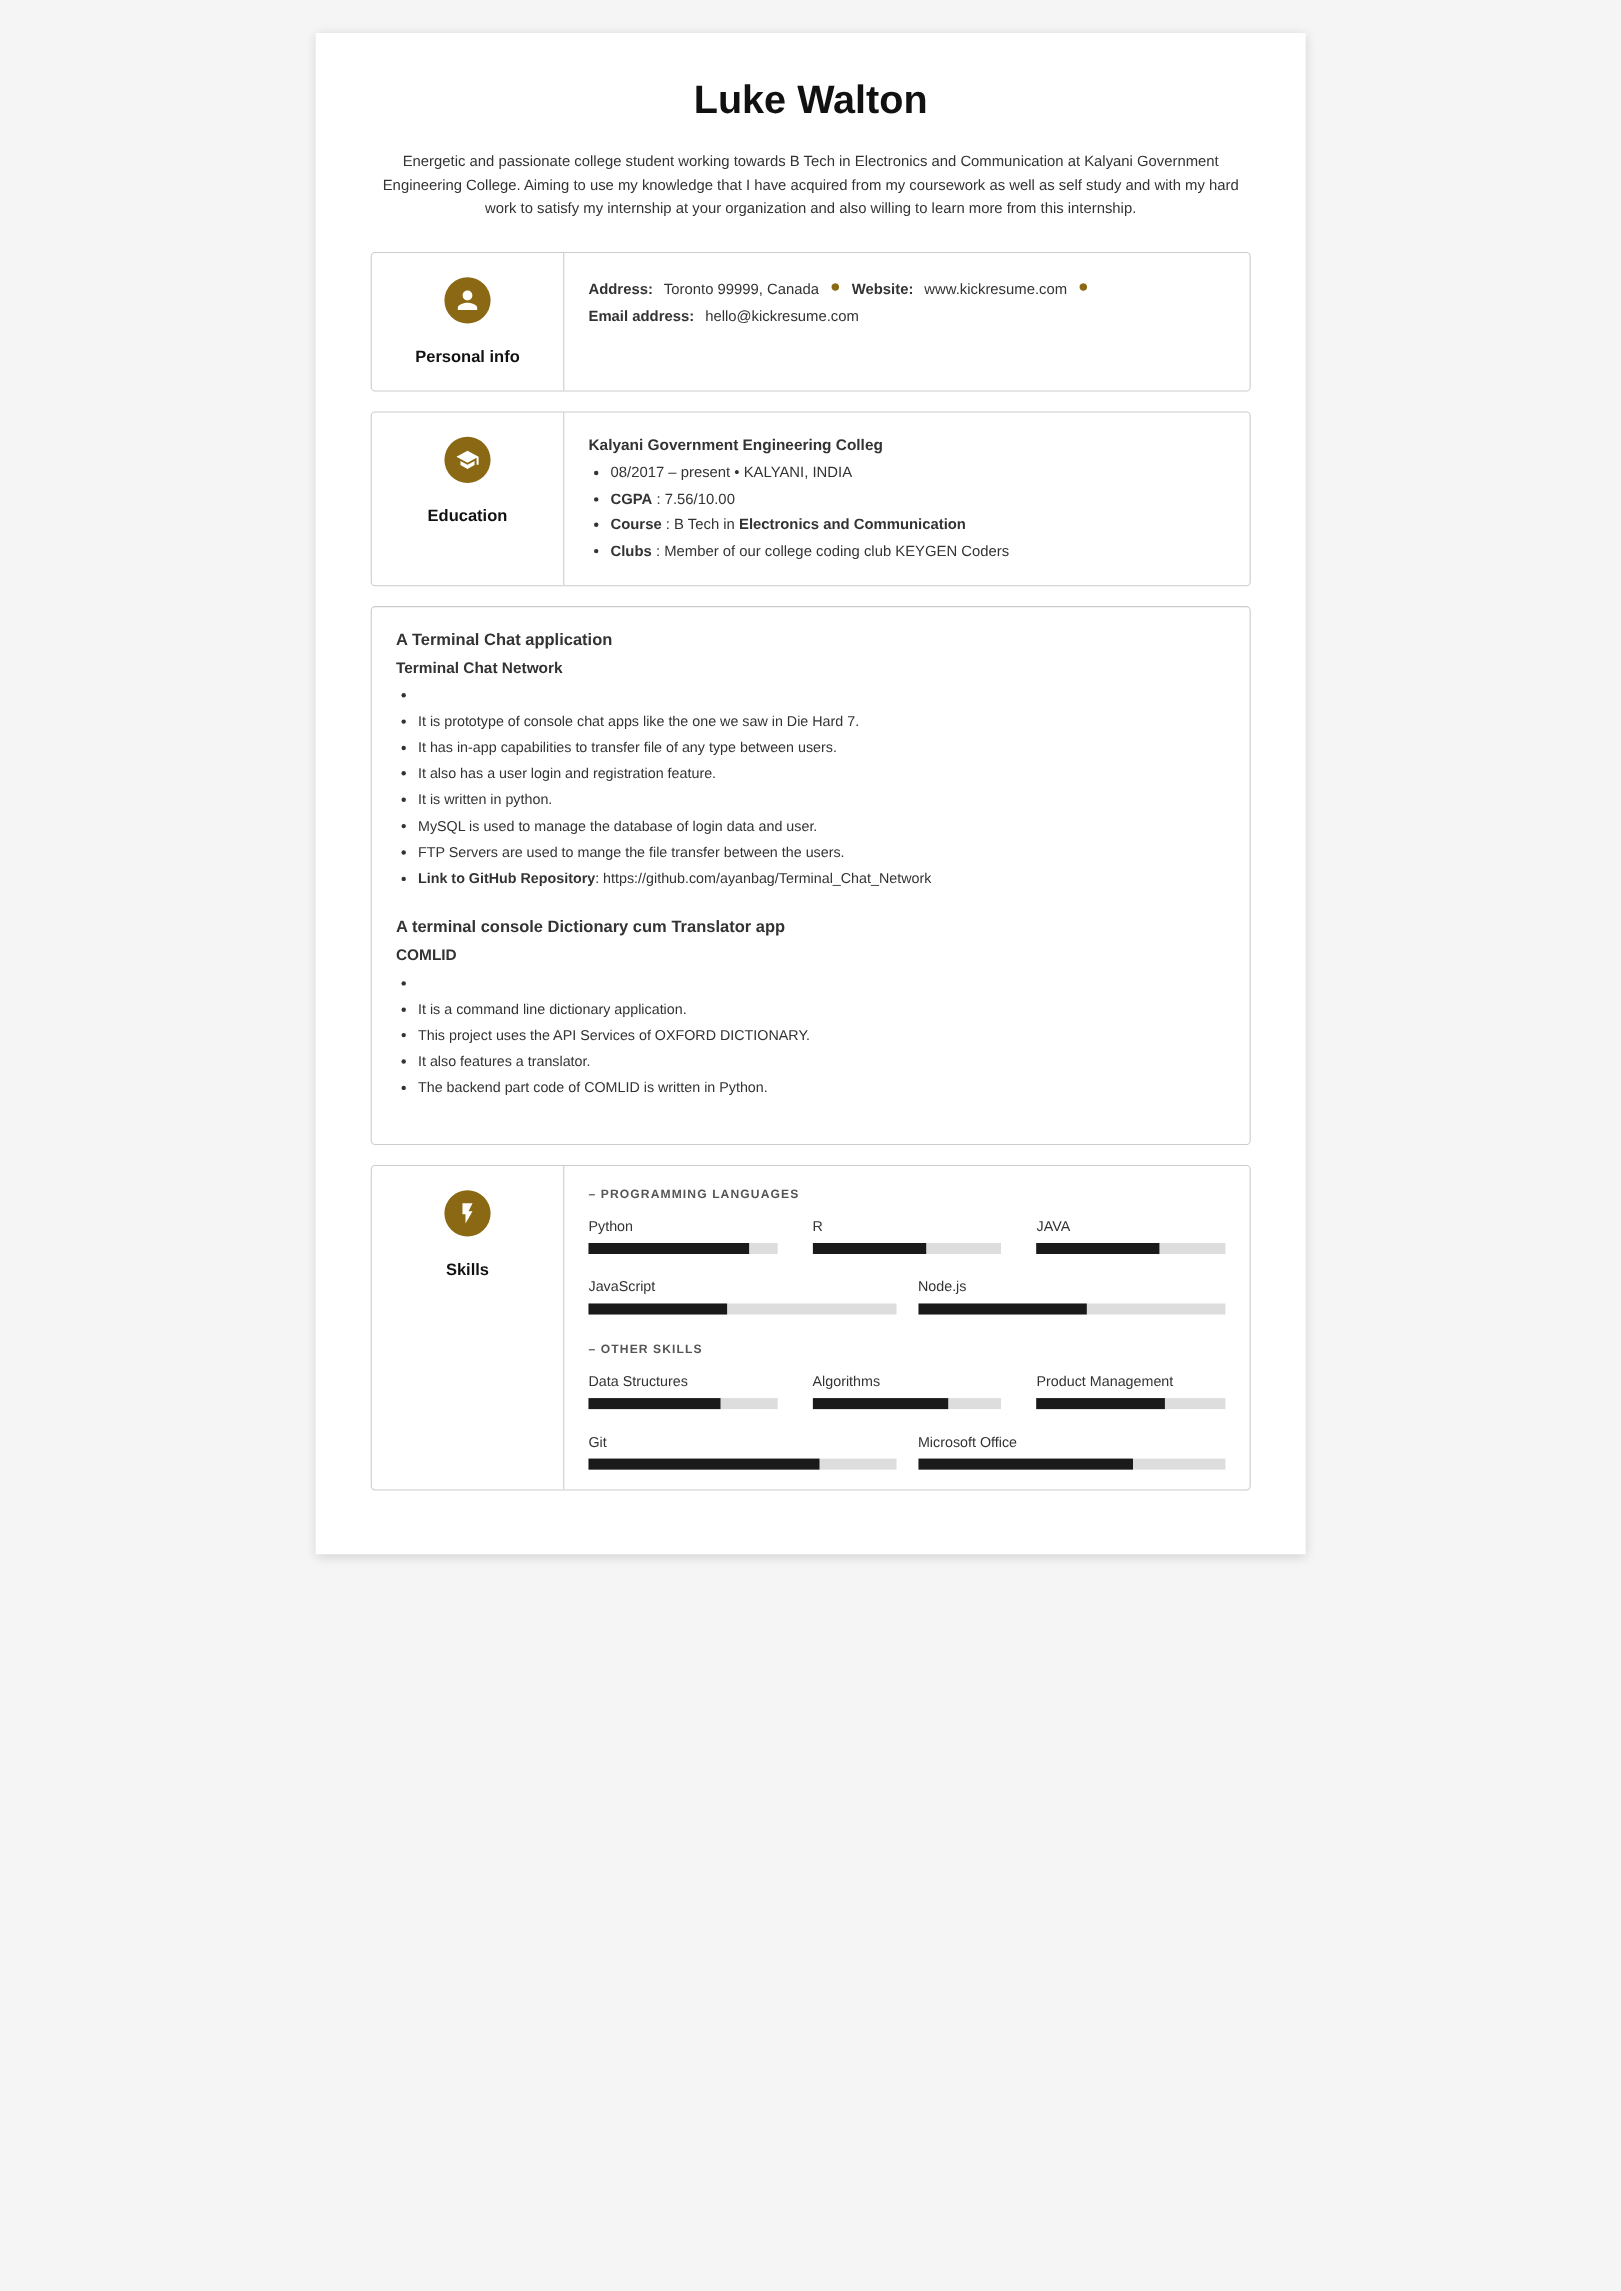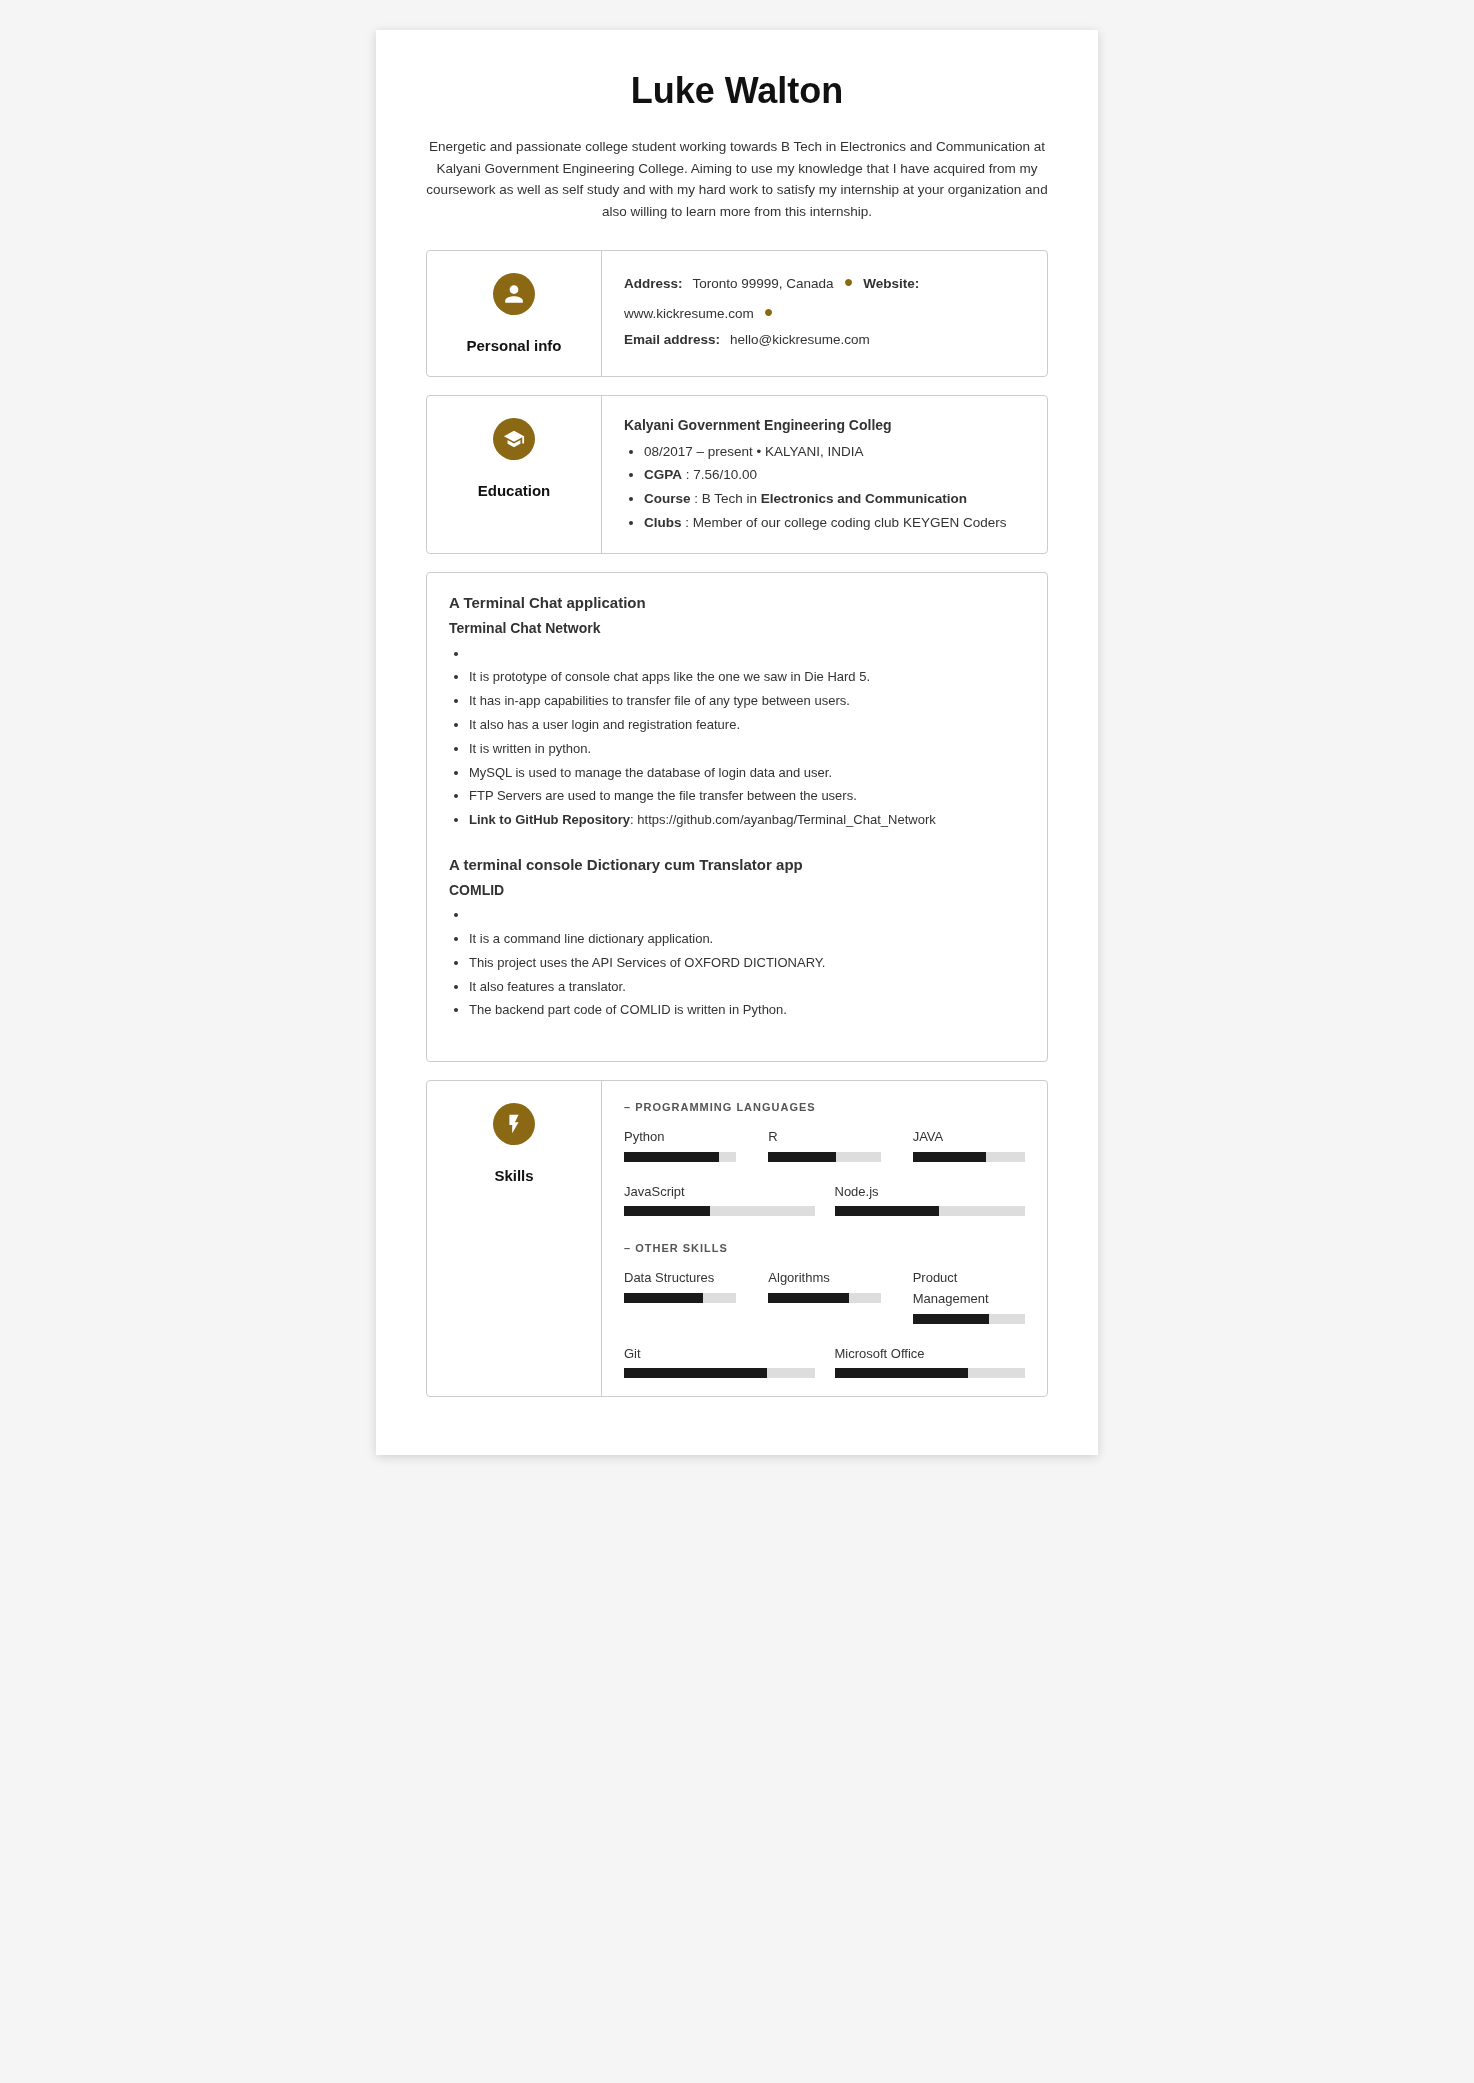--- a/index.html
+++ b/index.html
@@ -7,21 +7,21 @@
       font-family: 'Arial', sans-serif;
       background: #f5f5f5;
       display: flex;
       justify-content: center;
       align-items: flex-start;
       padding: 30px 20px;
       min-height: 2083px;
     }
     .resume-container {
       background: #fff;
-      width: 722px;
+      width: 900px;
       padding: 40px 50px;
       box-shadow: 0 2px 10px rgba(0,0,0,0.15);
     }
     .name-header {
       text-align: center;
       font-size: 36px;
       font-weight: 900;
       margin-bottom: 24px;
       color: #111;
     }
@@ -193,21 +193,21 @@
   </div>
 
   <div class="section">
     <div class="section-content">
 
       <div class="project-block">
         <div class="project-title">A Terminal Chat application</div>
         <div class="project-subtitle">Terminal Chat Network</div>
         <ul class="project-list">
           <li>&nbsp;</li>
-          <li>It is prototype of console chat apps like the one we saw in Die Hard 5.</li>
+          <li>It is prototype of console chat apps like the one we saw in Die Hard 7.</li>
           <li>It has in-app capabilities to transfer file of any type between users.</li>
           <li>It also has a user login and registration feature.</li>
           <li>It is written in python.</li>
           <li>MySQL is used to manage the database of login data and user.</li>
           <li>FTP Servers are used to mange the file transfer between the users.</li>
           <li><strong>Link to GitHub Repository</strong>: https://github.com/ayanbag/Terminal_Chat_Network</li>
         </ul>
       </div>
 
       <div class="project-block">

